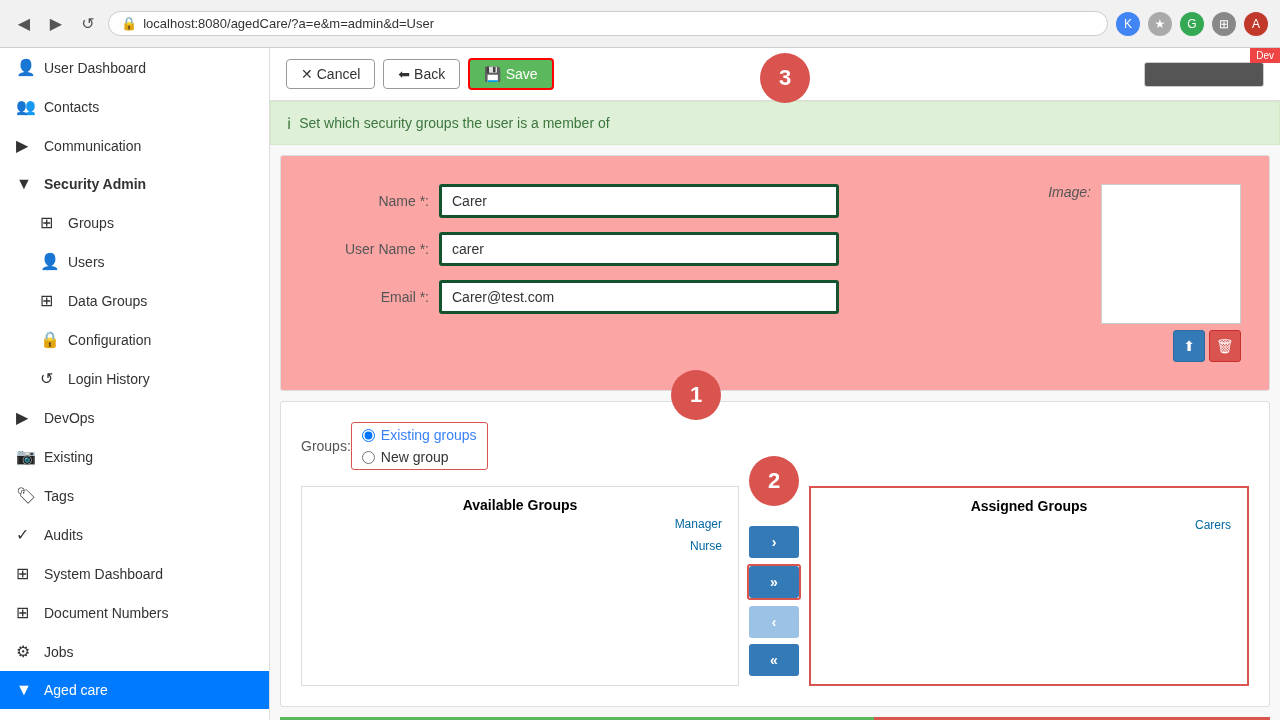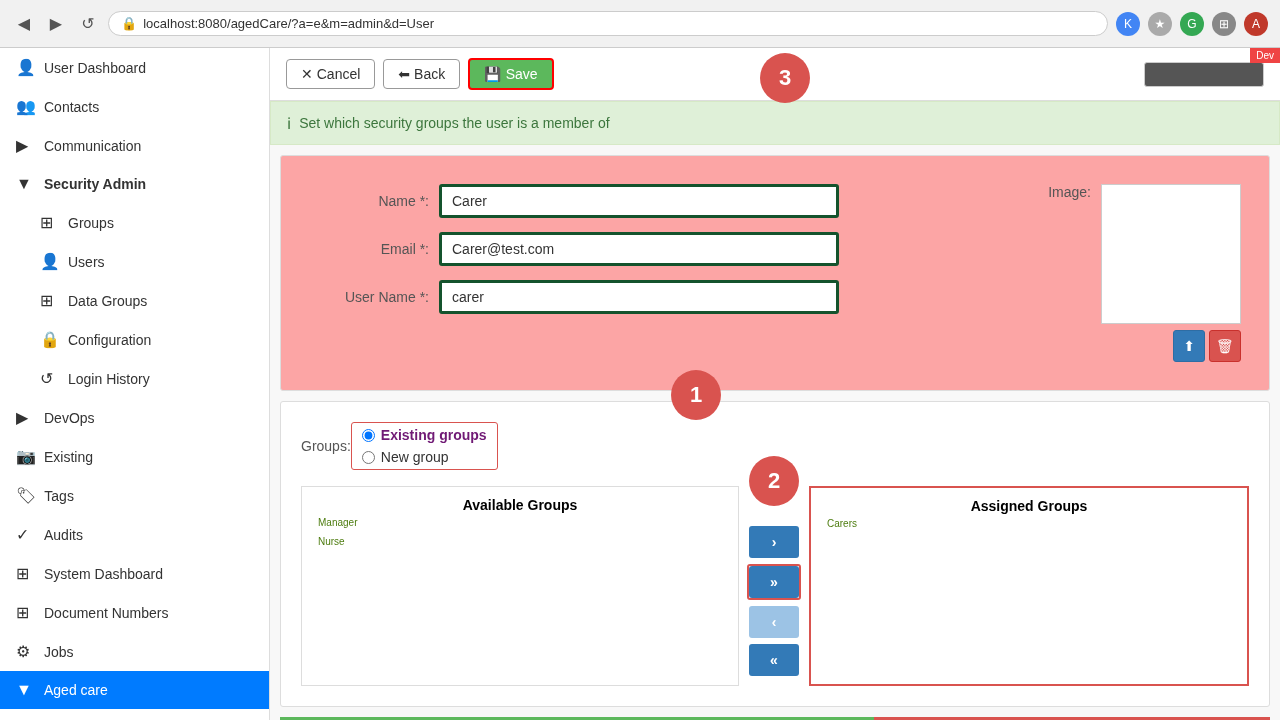--- a/index.html
+++ b/index.html
@@ -226,23 +226,24 @@
       padding: 10px;
       background: white;
     }
     .group-list-header {
       font-weight: bold;
       font-size: 14px;
       text-align: center;
     }
     .group-list-item {
       padding: 4px 6px;
-      font-size: 10px;
-      color: #4d7c0f;
+      font-size: 12px;
+      color: #0369a1;
       cursor: pointer;
+      text-align: right;
     }
     .assigned-groups-list {
       border: 2px solid #d9534f;
     }
 
     .transfer-buttons {
       display: flex;
       flex-direction: column;
       gap: 6px;
       padding: 10px 8px;
@@ -413,52 +414,52 @@
     </div>
 
     <div class="form-section" style="position:relative;">
       <div style="display:flex; gap:20px;">
         <div style="flex:1;">
           <div class="form-row">
             <label class="form-label">Name *:</label>
             <input class="form-input" type="text" value="Carer" style="">
           </div>
           <div class="form-row">
+            <label class="form-label">User Name *:</label>
+            <input class="form-input" type="text" value="carer" style="">
+          </div>
+          <div class="form-row">
             <label class="form-label">Email *:</label>
             <input class="form-input" type="text" value="Carer@test.com" style="">
           </div>
-          <div class="form-row">
-            <label class="form-label">User Name *:</label>
-            <input class="form-input" type="text" value="carer" style="">
-          </div>
         </div>
         <div class="form-image-col">
           <div style="display:flex; align-items:flex-start; gap:10px;">
-            <label class="form-label" style="width:50px;">Image:</label>
+            <label class="form-label" style="width:50px;font-style:italic;">Image:</label>
             <div style="display:flex; flex-direction:column; align-items:flex-end; gap:6px;">
               <div class="image-placeholder"></div>
               <div class="image-buttons">
                 <div class="image-btn blue">⬆</div>
                 <div class="image-btn red">🗑</div>
               </div>
             </div>
           </div>
         </div>
       </div>
 
       <div class="annotation-circle" style="left:390px; bottom:-30px; z-index:20;">1</div>
     </div>
 
     <div class="groups-section" style="position:relative;">
       <div class="groups-row">
         <span class="groups-label">Groups:</span>
         <div style="border:1px solid #d9534f; padding:4px 10px; border-radius:3px; display:flex; flex-direction:column; gap:6px;">
           <label class="radio-option" style="border:none; padding:0;">
             <input type="radio" name="groups-type" checked="" style="">
-            <span style="color:#701a75; font-weight:bold;">Existing groups</span>
+            <span style="color:#3b82f6; font-weight:normal;">Existing groups</span>
           </label>
           <label class="radio-option" style="border:none; padding:0;">
             <input type="radio" name="groups-type" style="">
             <span>New group</span>
           </label>
         </div>
       </div>
 
       <div class="groups-container">
 

